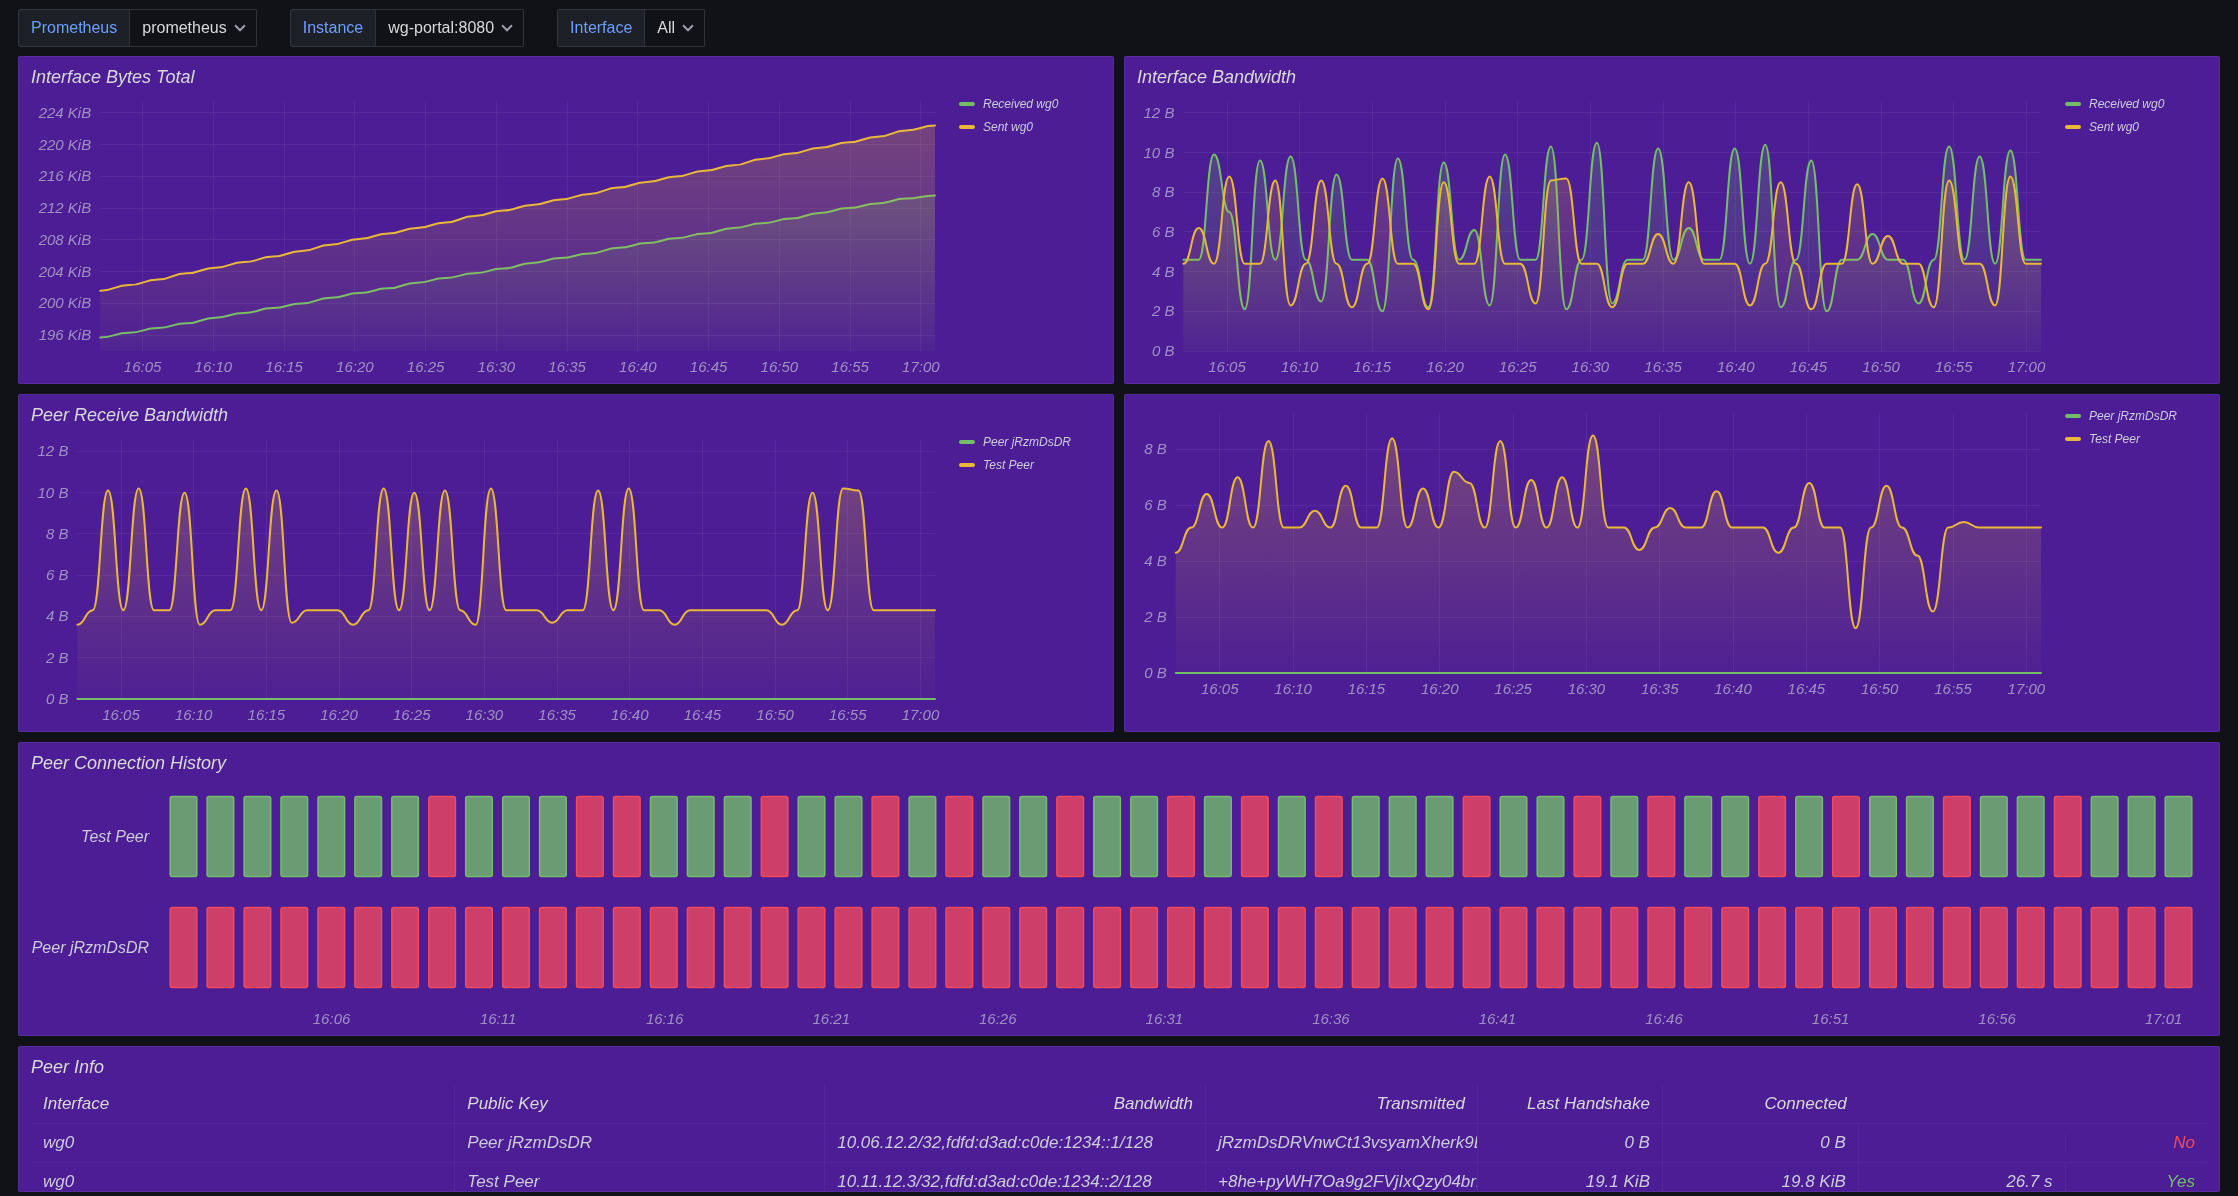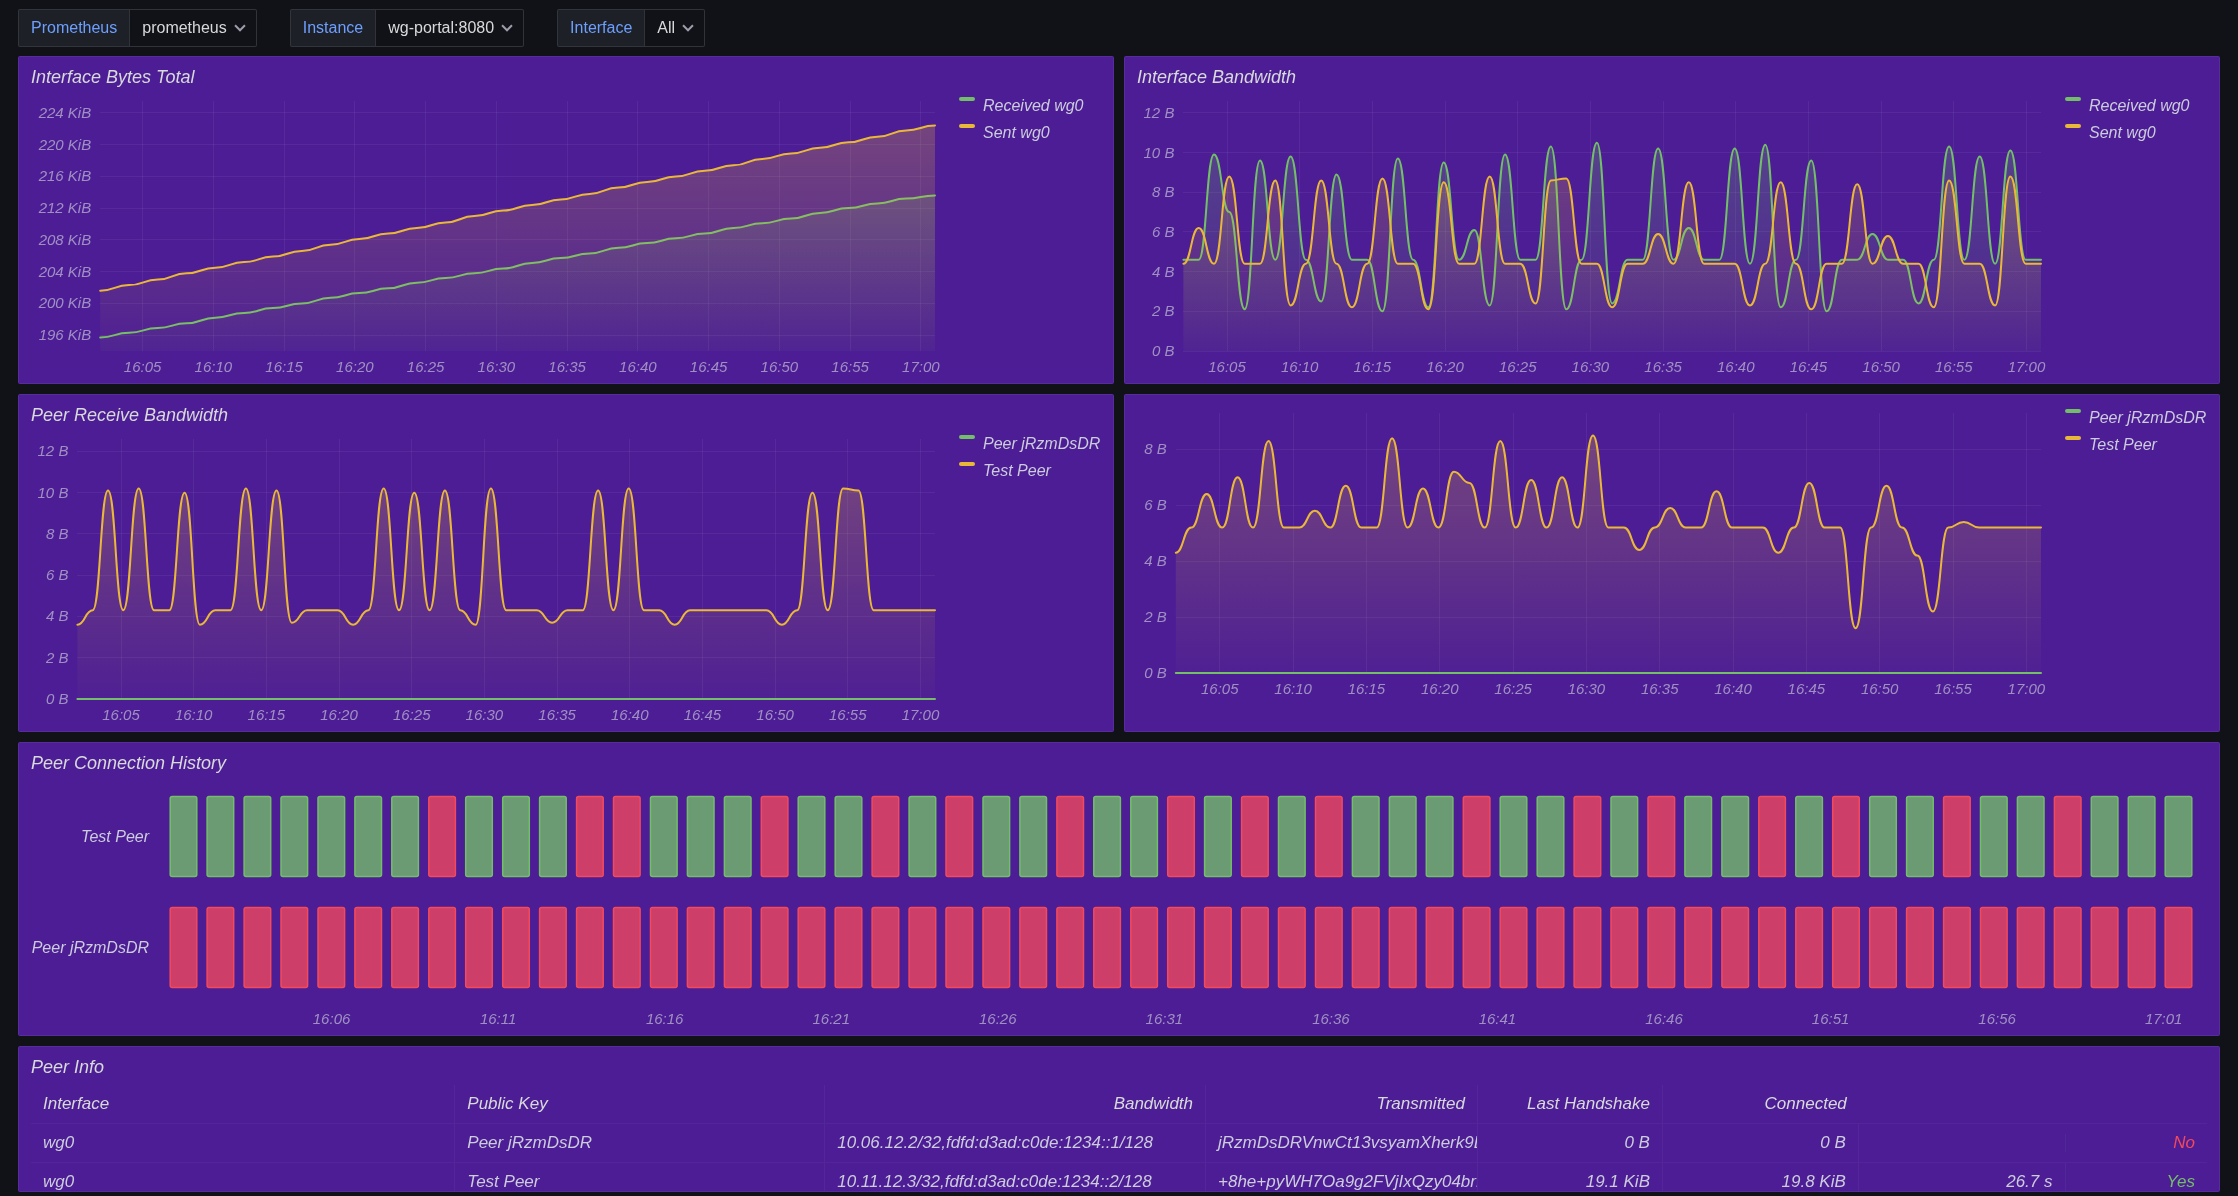--- a/index.html
+++ b/index.html
@@ -38,21 +38,21 @@
   .panel {
     background: #4c1d95; border: 1px solid rgba(204,204,220,0.09);
     border-radius: 2px; padding: 8px 12px 2px;
     display: flex; flex-direction: column; min-width: 0; overflow: hidden; font-style: italic;
   }
   .panel.wide { grid-column: 1 / -1; }
   .ptitle { font-size: 18px; font-weight: 500; color: #d8d9da; line-height: 24px; margin-bottom: 2px; }
   .pbody { flex: 1; display: flex; min-height: 0; }
   .chart { flex: 1; position: relative; min-width: 0; }
   .legend { flex: 0 0 152px; padding: 6px 0 0 10px; display: flex; flex-direction: column; gap: 9px; }
-  .legend-item { display: flex; gap: 8px; font-size: 16px; color: #ccccdc; cursor: pointer; white-space: nowrap; }
+  .legend-item { display: flex; align-items: center; gap: 8px; font-size: 12px; color: #ccccdc; cursor: pointer; white-space: nowrap; }
   .swatch { width: 16px; height: 4px; border-radius: 2px; flex: none; }
   .tbl { display: flex; flex-direction: column; font-size: 17px; margin-top: 4px; }
   .tbl-row {
     display: grid;
     grid-template-columns: 19.5% 17% 17.5% 12.5% 8.5% 9% 9.5% 6.5%;
     align-items: center;
     border-bottom: 1px solid rgba(204,204,220,0.05);
   }
   .tbl-row:last-child { border-bottom: none; }
   .tbl-head .cell { font-weight: 500; color: #d8d9da; }

